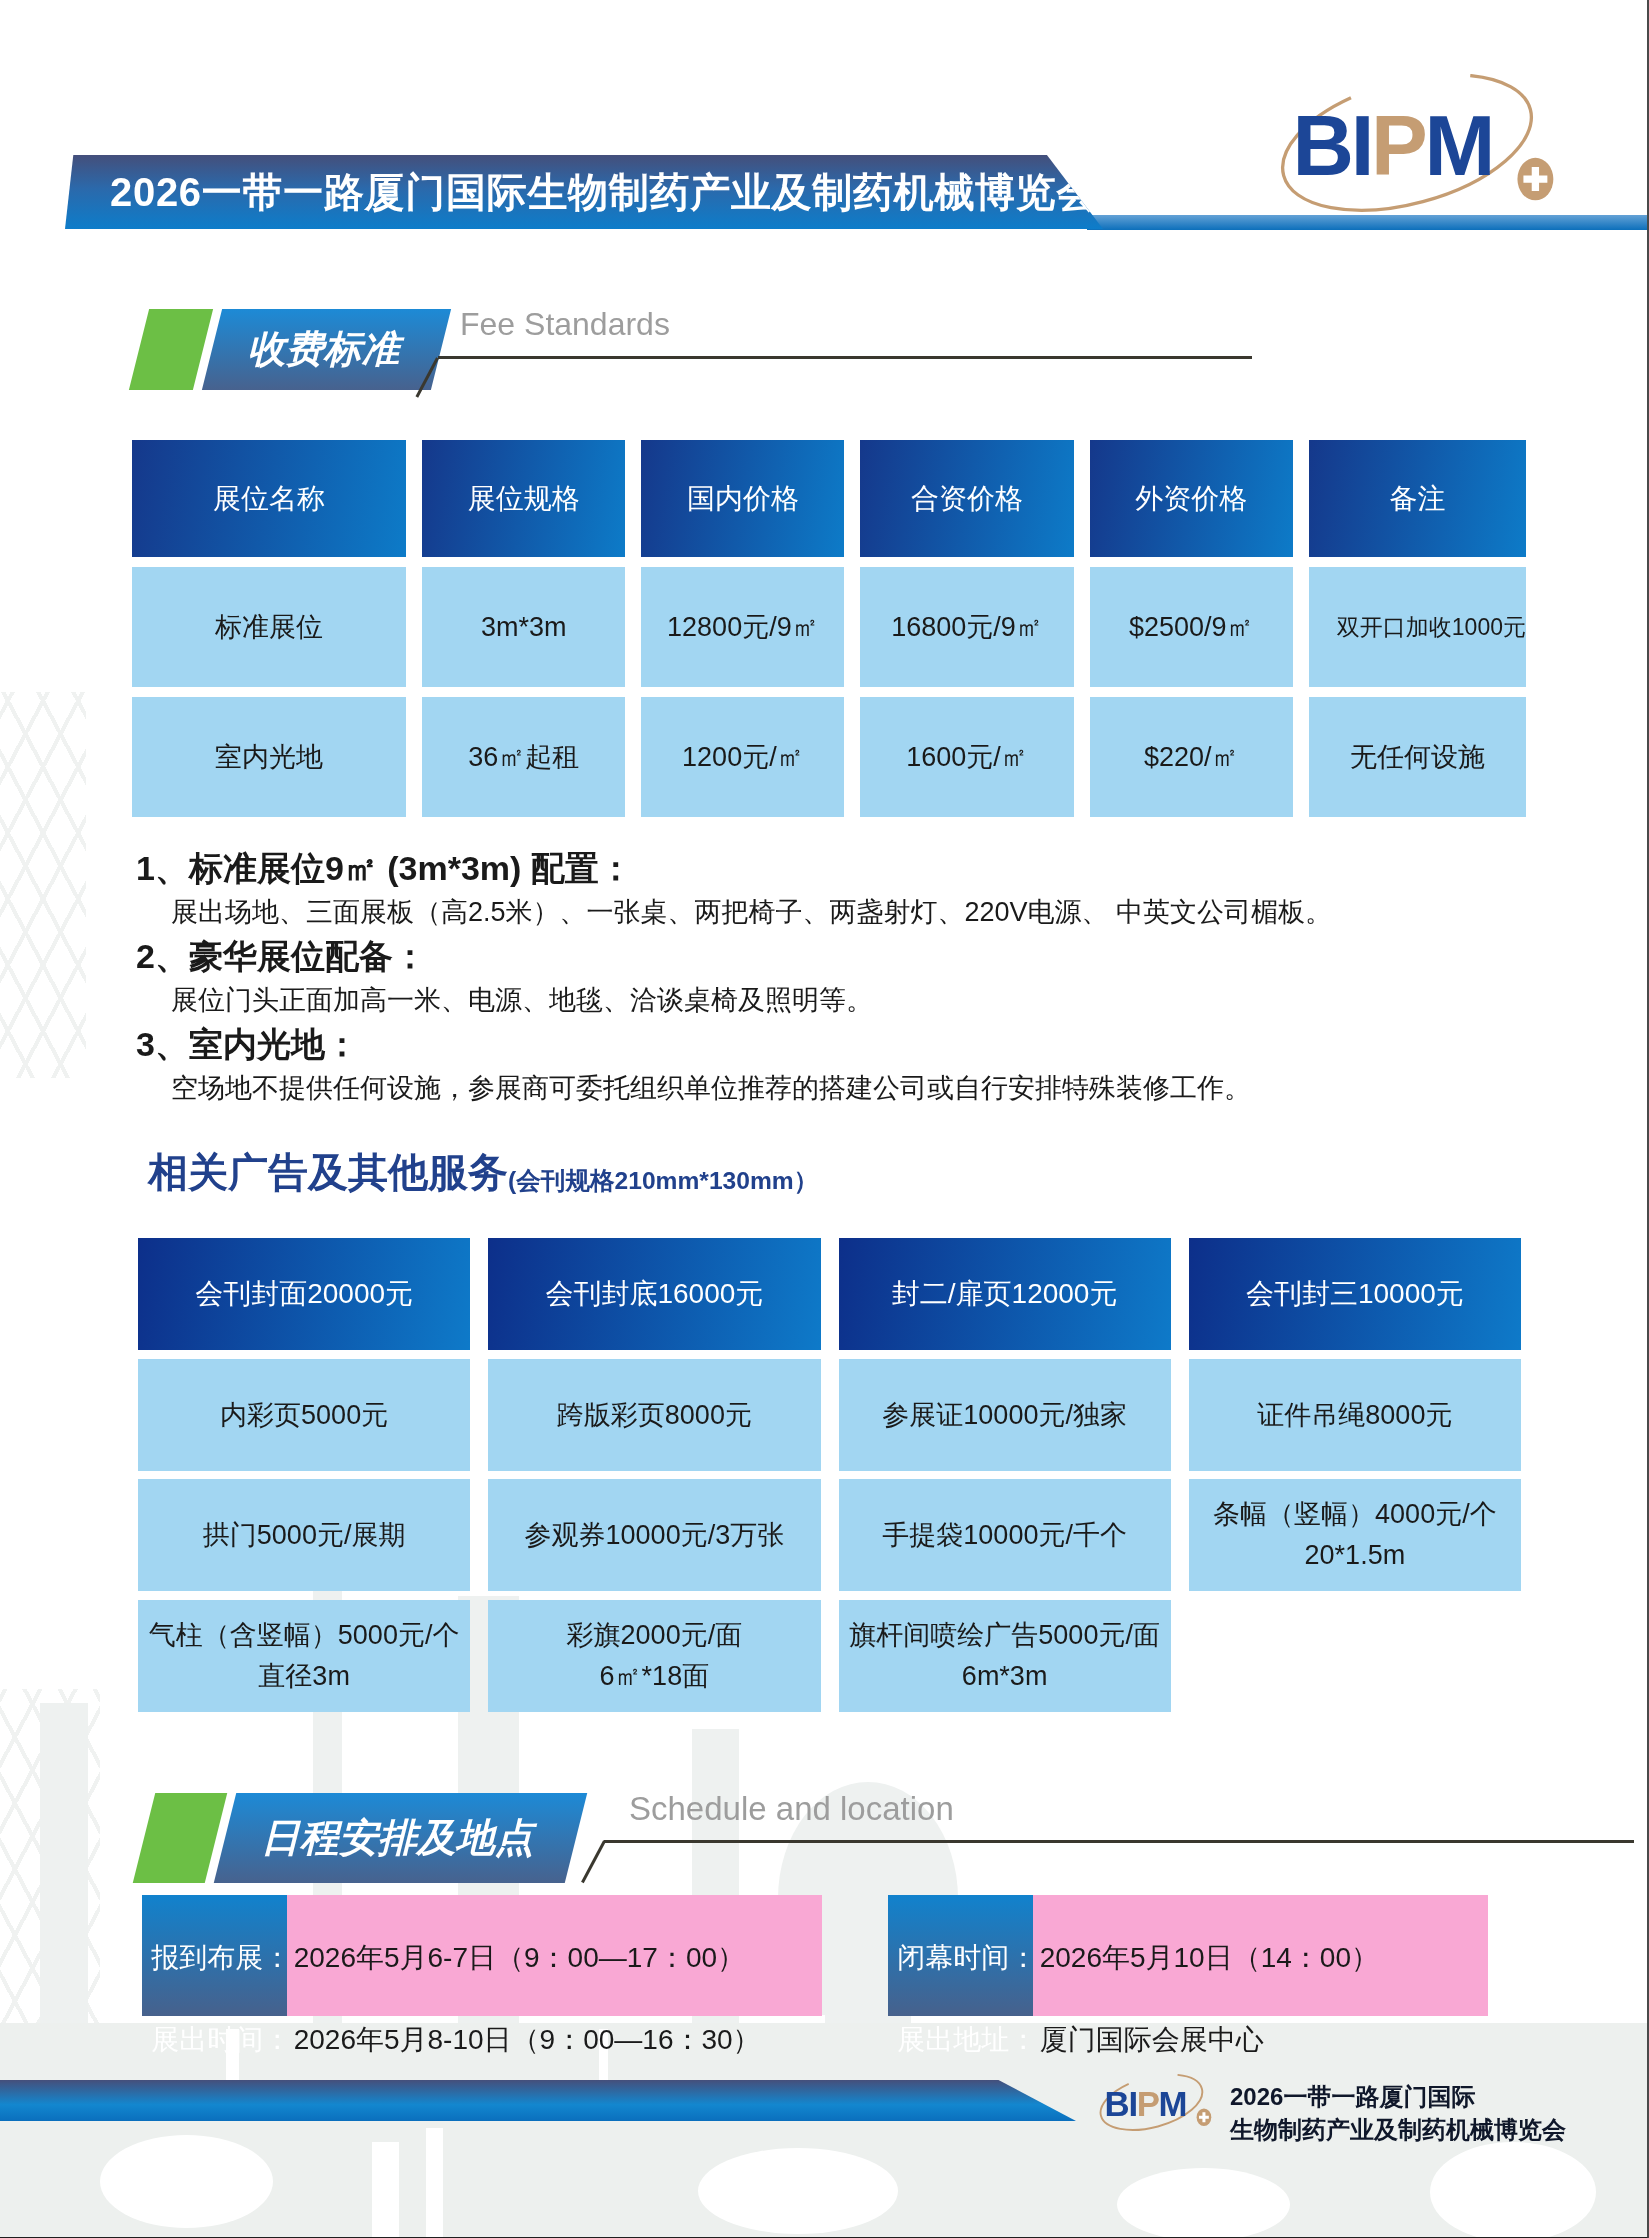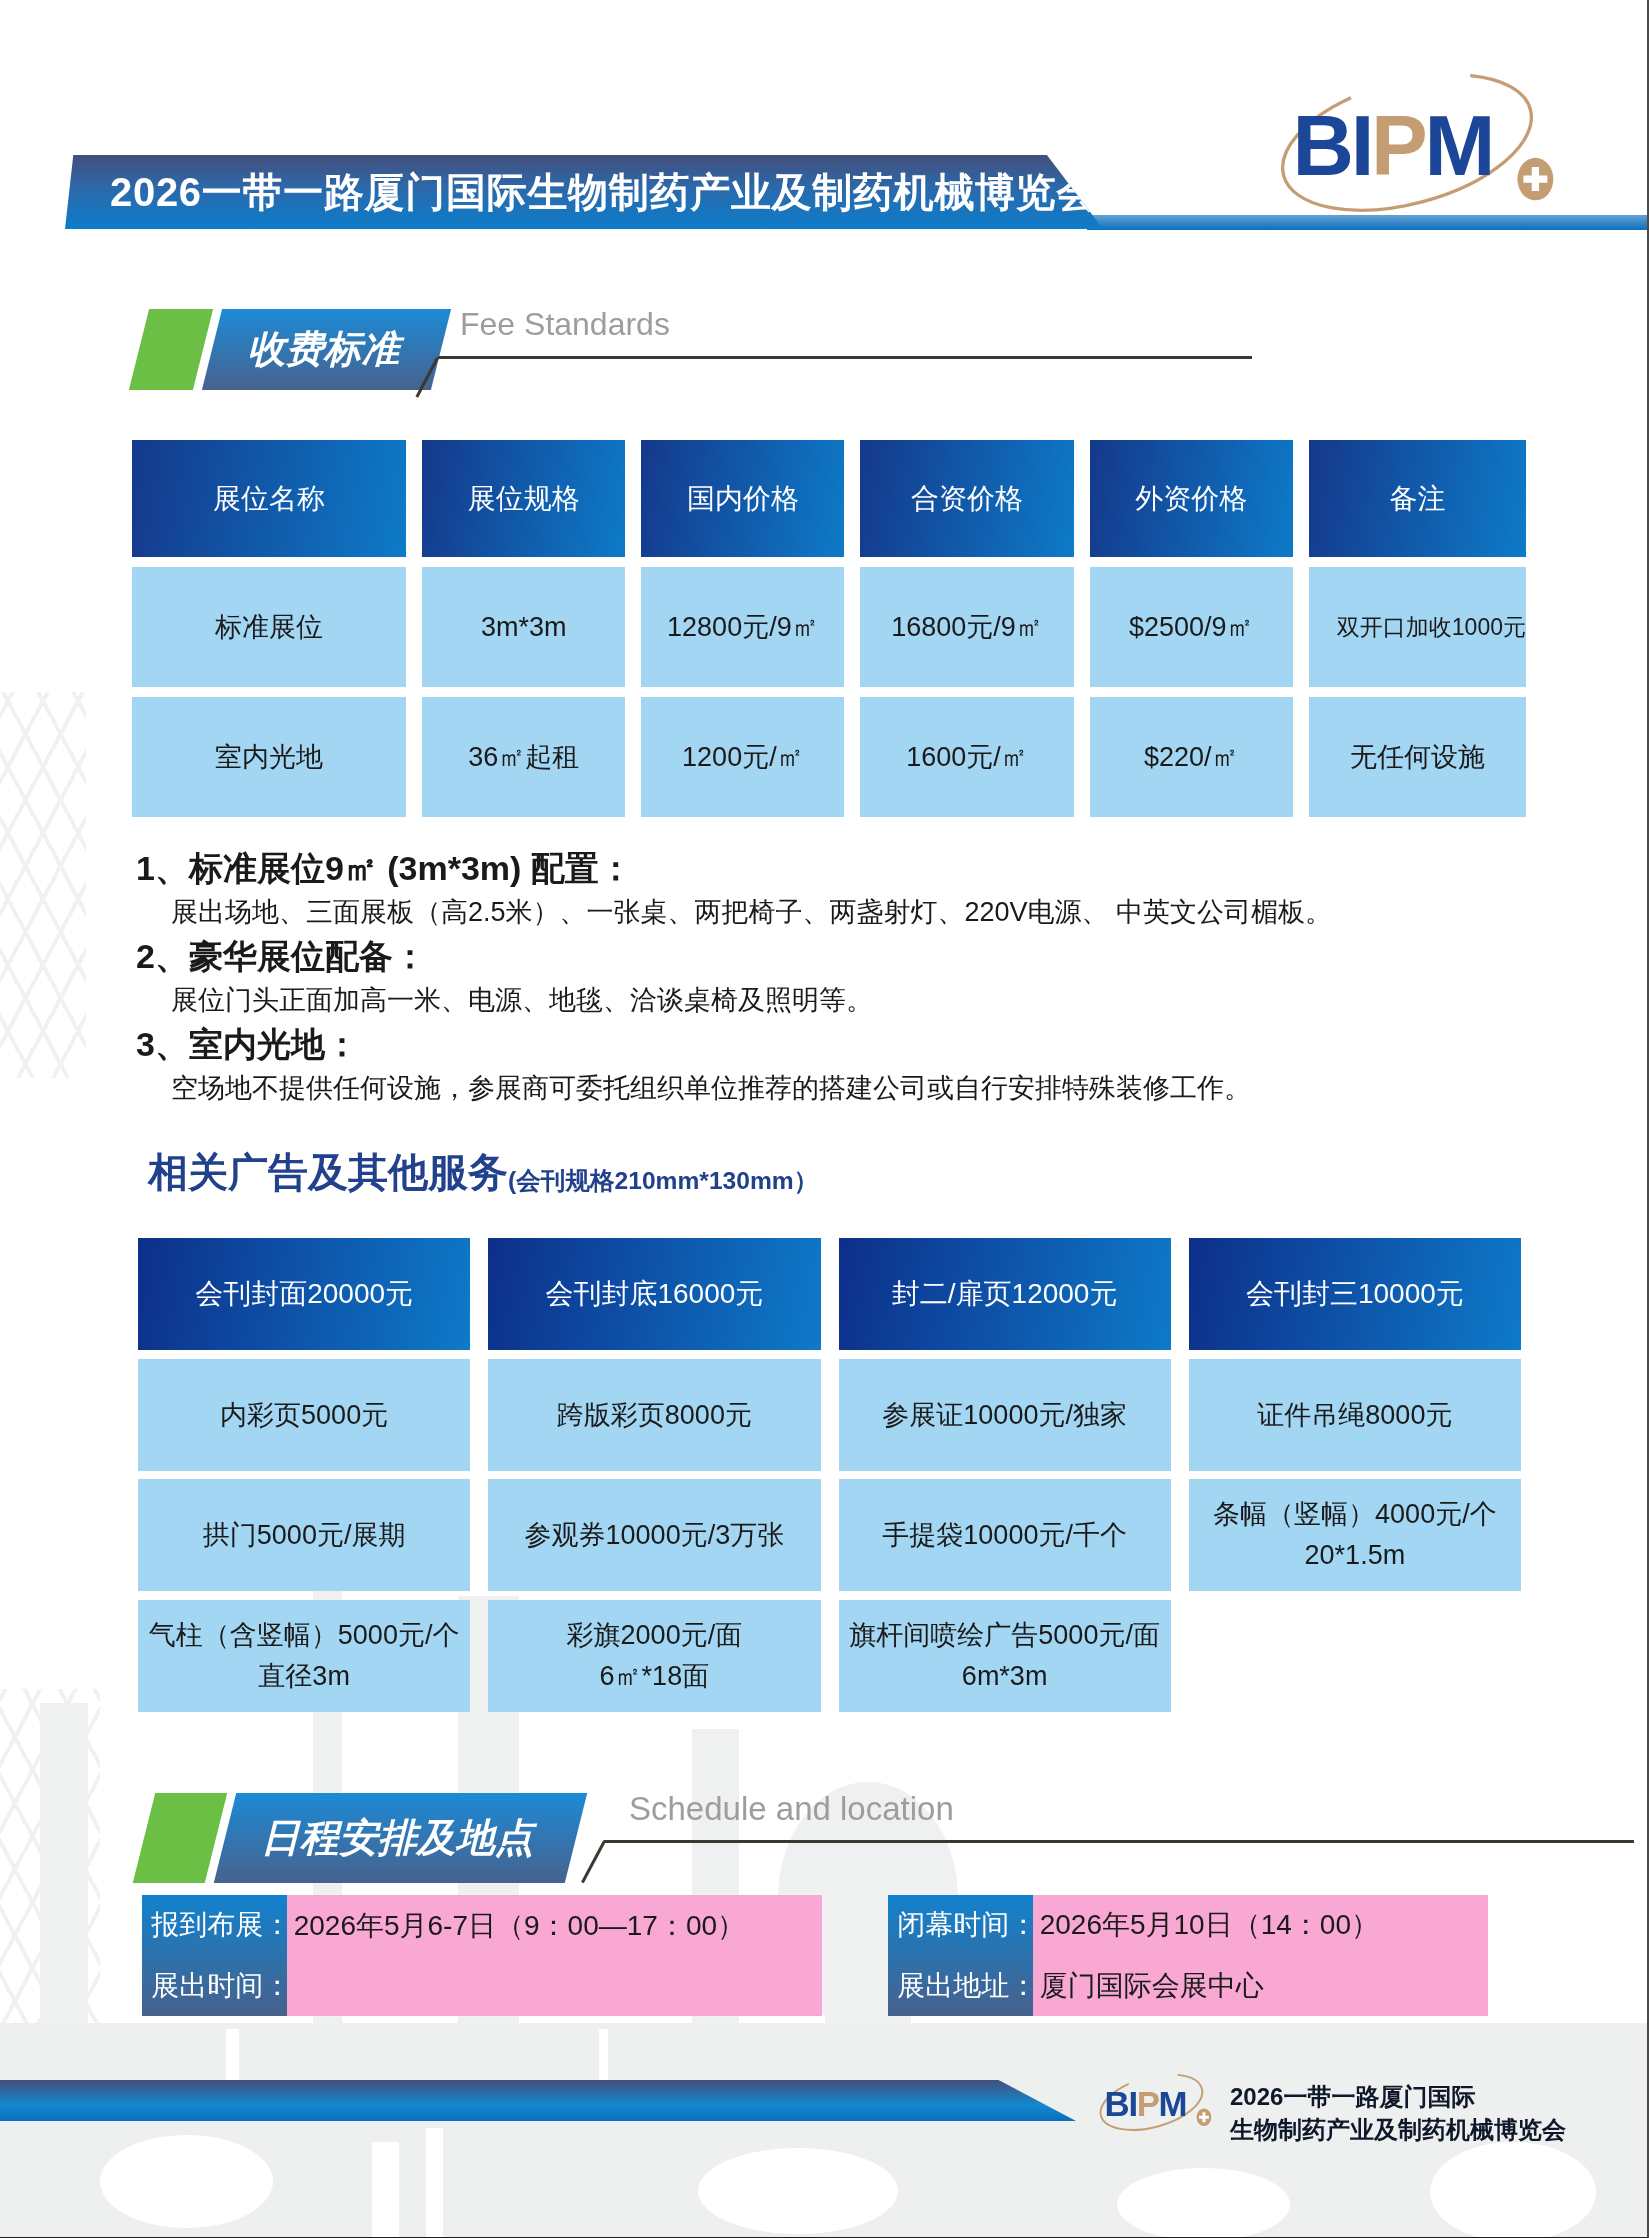--- a/index.html
+++ b/index.html
@@ -83,21 +83,21 @@
     display:flex;align-items:center;justify-content:center;white-space:nowrap;
   }
   .ac.two{flex-direction:column;line-height:41px;font-size:27px;}
   
   .sched{z-index:2;display:flex;top:1895px;height:121px;}
   .sched-labels{
     width:145px;background:linear-gradient(180deg,#1182cd 0%,#47618c 100%);
     display:flex;flex-direction:column;
   }
   .sched-values{flex:1;background:#f9a8d4;display:flex;flex-direction:column;}
-  .srow{height:61px;display:flex;align-items:center;white-space:nowrap;}
+  .srow{height:61px;display:flex;align-items:center;white-space:nowrap;margin-top:44px;}
   .sched-labels .srow{color:#fff;font-size:28px;padding-left:9.3px;}
   .sched-values .srow{color:#1a1a1a;font-size:28px;padding-left:6.7px;}
   
   .footer-band{
     left:0;top:2080px;width:1076px;height:41px;z-index:3;
     background:linear-gradient(180deg,#454f7b 0%,#1387cf 60%,#0a6fbd 100%);
     clip-path:polygon(0 0,92.8% 0,100% 100%,0 100%);
   }
   .footer-text{left:1230px;top:2080px;z-index:3;color:#0f172a;font-weight:bold;font-size:24px;line-height:33px;white-space:nowrap;}
   .logo-svg{z-index:3;}
@@ -229,20 +229,21 @@
   <div class="abs rule-h" style="left:604px;top:1840px;width:1030px;"></div>
   <div class="abs rule-d" style="left:603px;top:1841px;height:47px;"></div>
 
   <div class="abs sched" style="left:142px;width:680px;">
     <div class="sched-labels">
       <div class="srow">报到布展：</div>
       <div class="srow">展出时间：</div>
     </div>
     <div class="sched-values">
       <div class="srow">2026年5月6-7日（9：00—17：00）</div>
+      <div class="srow">2026年5月8-10日（9：00—16：30）</div>
     </div>
   </div>
   <div class="abs sched" style="left:888px;width:600px;">
     <div class="sched-labels">
       <div class="srow">闭幕时间：</div>
       <div class="srow">展出地址：</div>
     </div>
     <div class="sched-values">
       <div class="srow">2026年5月10日（14：00）</div>
       <div class="srow">厦门国际会展中心</div>

